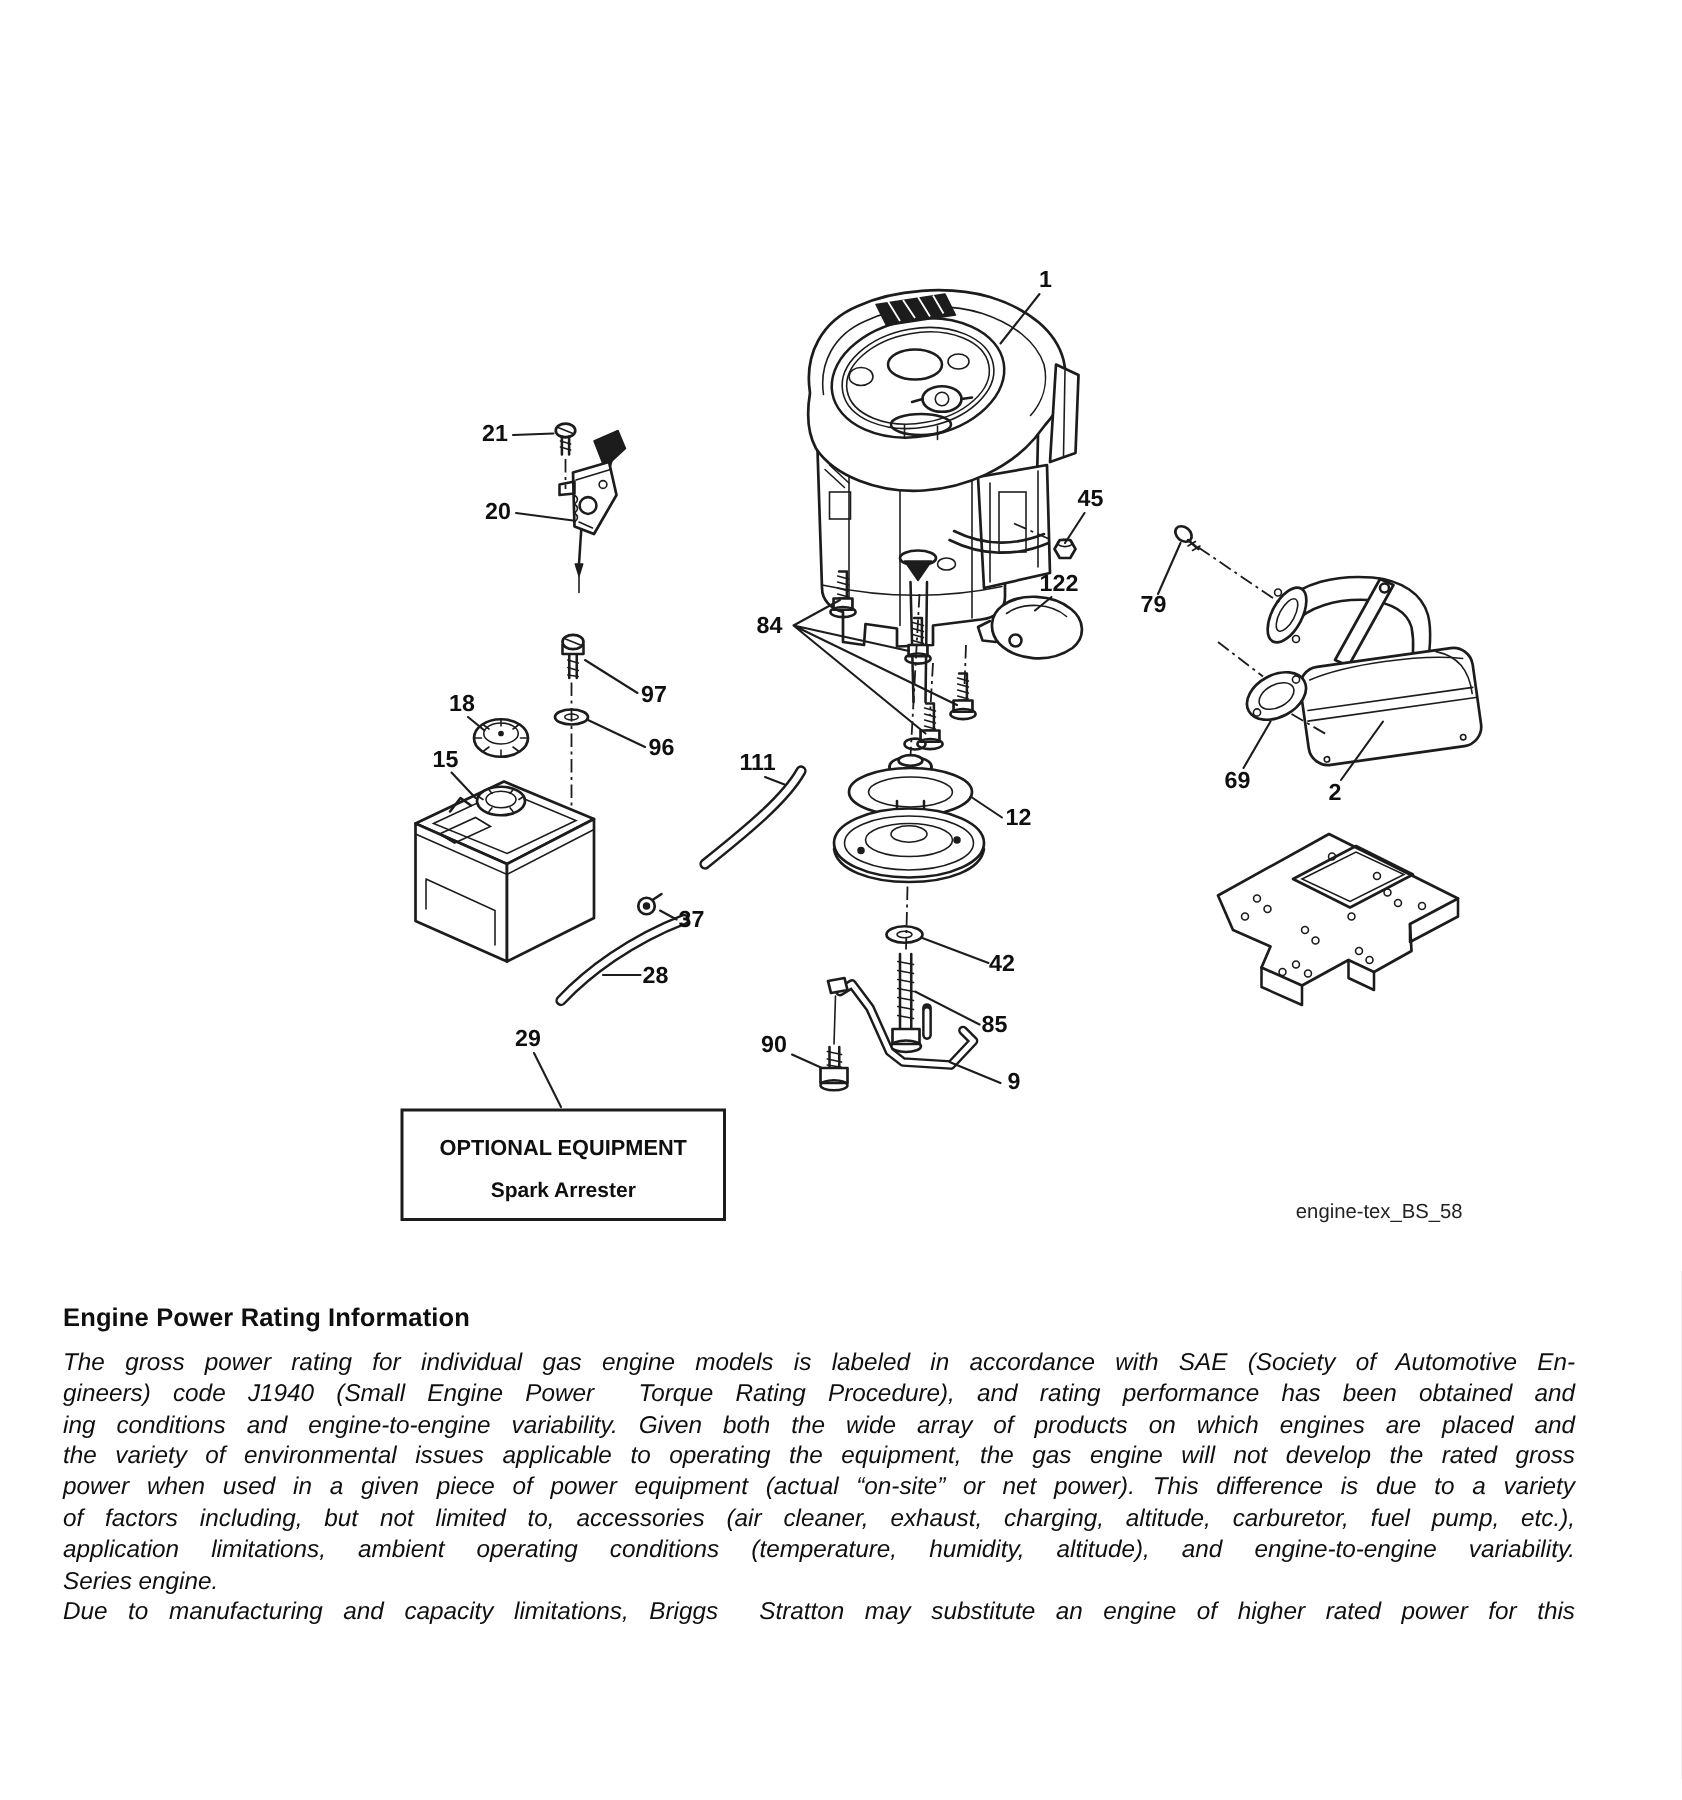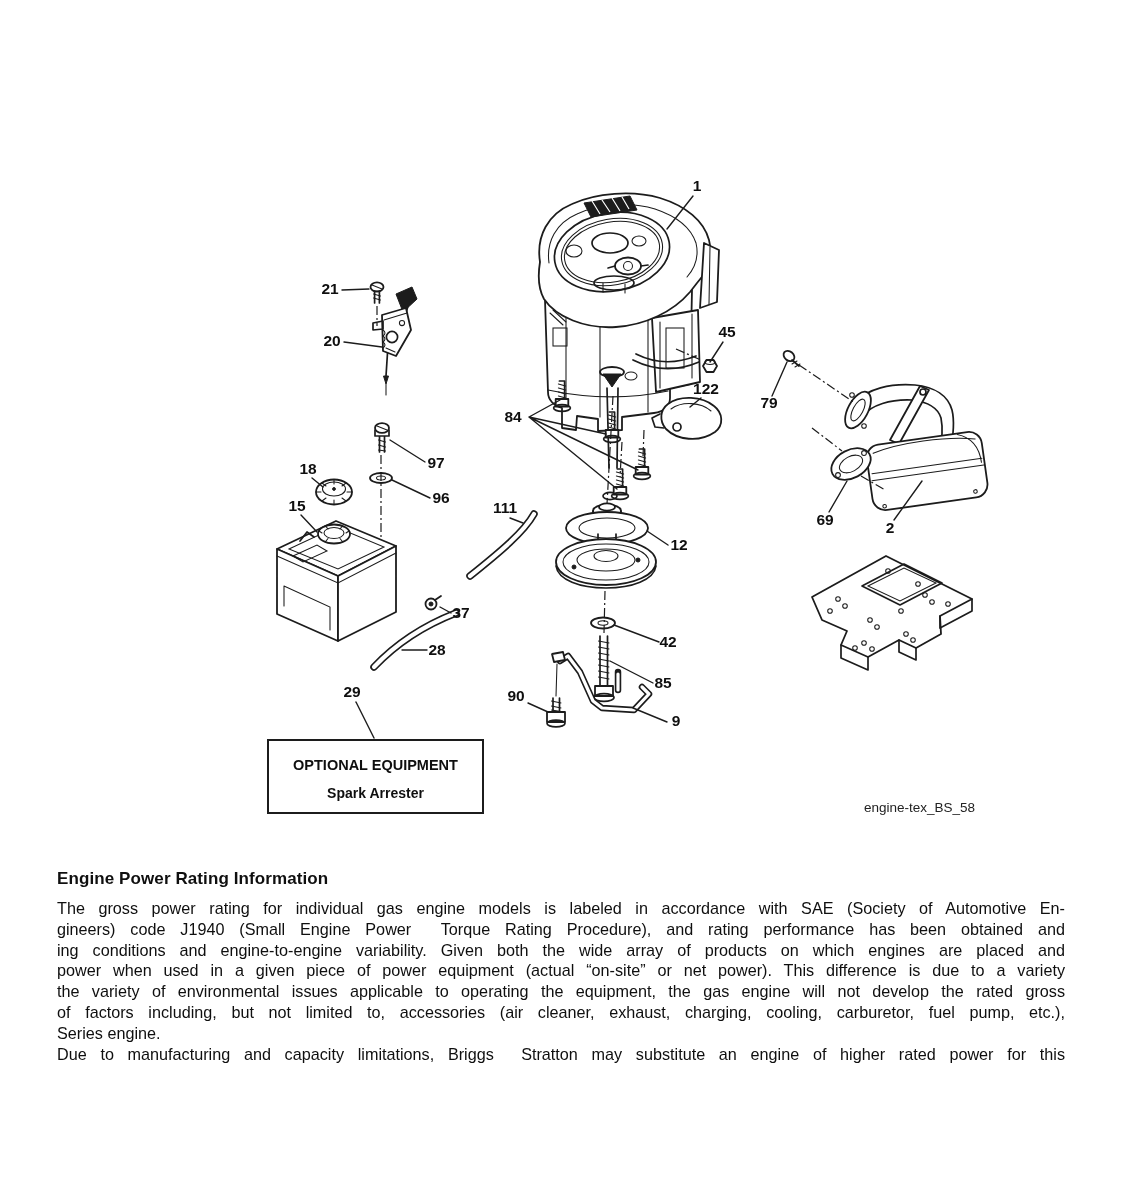--- a/index.html
+++ b/index.html
@@ -11,24 +11,24 @@
   .fillw{fill:#ffffff;stroke:#1c1c1c;stroke-width:1.8;stroke-linejoin:round;}
   .filld{fill:#1c1c1c;stroke:#1c1c1c;stroke-width:1;stroke-linejoin:round;}
   .thin{fill:none;stroke:#1c1c1c;stroke-width:1.05;stroke-linecap:round;}
   .dash{fill:none;stroke:#1c1c1c;stroke-width:1.2;stroke-dasharray:9 3 2 3;}
   .ld{fill:none;stroke:#1c1c1c;stroke-width:1.4;stroke-linecap:round;}
   .hoseO{fill:none;stroke:#1c1c1c;stroke-width:7.5;stroke-linecap:round;}
   .hoseI{fill:none;stroke:#ffffff;stroke-width:4.2;stroke-linecap:round;}
   .co{font:bold 15.5px "Liberation Sans", sans-serif;fill:#0f0f0f;text-anchor:middle;}
   .boxt{font:bold 14.5px "Liberation Sans", sans-serif;fill:#0f0f0f;text-anchor:middle;}
   .figcode{font:13.5px "Liberation Sans", sans-serif;fill:#222222;text-anchor:end;}
-  .textblock{position:absolute;left:57px;top:869px;width:1008px;}
+  .textblock{position:absolute;left:42px;top:869px;width:1008px;}
   .textblock h3{margin:0 0 9px 0;font-size:17px;font-weight:bold;letter-spacing:.1px;}
   .pwrap{font-size:16.2px;line-height:20.8px;}
-  .pline{white-space:pre-wrap;text-align:justify;text-align-last:justify;}
+  .pline{white-space:pre-wrap;text-align:justify;text-align-last:justify;font-style:italic;}
   .pline.last{text-align-last:left;}
 </style>
 </head>
 <body>
 
 <div class="page">
 
 <svg width="1121" height="845" viewBox="0 0 1121 845">
   <defs>
     <g id="boltUp">
@@ -359,21 +359,22 @@
 
   <text class="figcode" x="975" y="812">engine-tex_BS_58</text>
 </svg>
 
   <div class="textblock">
     <h3>Engine Power Rating Information</h3>
     <div class="pwrap">
         <div class="pline">The gross power rating for individual gas engine models is labeled in accordance with SAE (Society of Automotive En-</div>
         <div class="pline">gineers) code J1940 (Small Engine Power  Torque Rating Procedure), and rating performance has been obtained and</div>
         <div class="pline">ing conditions and engine-to-engine variability. Given both the wide array of products on which engines are placed and</div>
+        <div class="pline">the variety of environmental issues applicable to operating the equipment, the gas engine will not develop the rated gross</div>
         <div class="pline">power when used in a given piece of power equipment (actual “on-site” or net power). This difference is due to a variety</div>
-        <div class="pline">the variety of environmental issues applicable to operating the equipment, the gas engine will not develop the rated gross</div>
-        <div class="pline">of factors including, but not limited to, accessories (air cleaner, exhaust, charging, cooling, carburetor, fuel pump, etc.),</div>
+        <div class="pline">of factors including, but not limited to, accessories (air cleaner, exhaust, charging, altitude, carburetor, fuel pump, etc.),</div>
+        <div class="pline">application limitations, ambient operating conditions (temperature, humidity, altitude), and engine-to-engine variability.</div>
         <div class="pline last">Series engine.</div>
         <div class="pline">Due to manufacturing and capacity limitations, Briggs  Stratton may substitute an engine of higher rated power for this</div>
       </div>
   </div>
 
 </div>
 
 </body></html>

